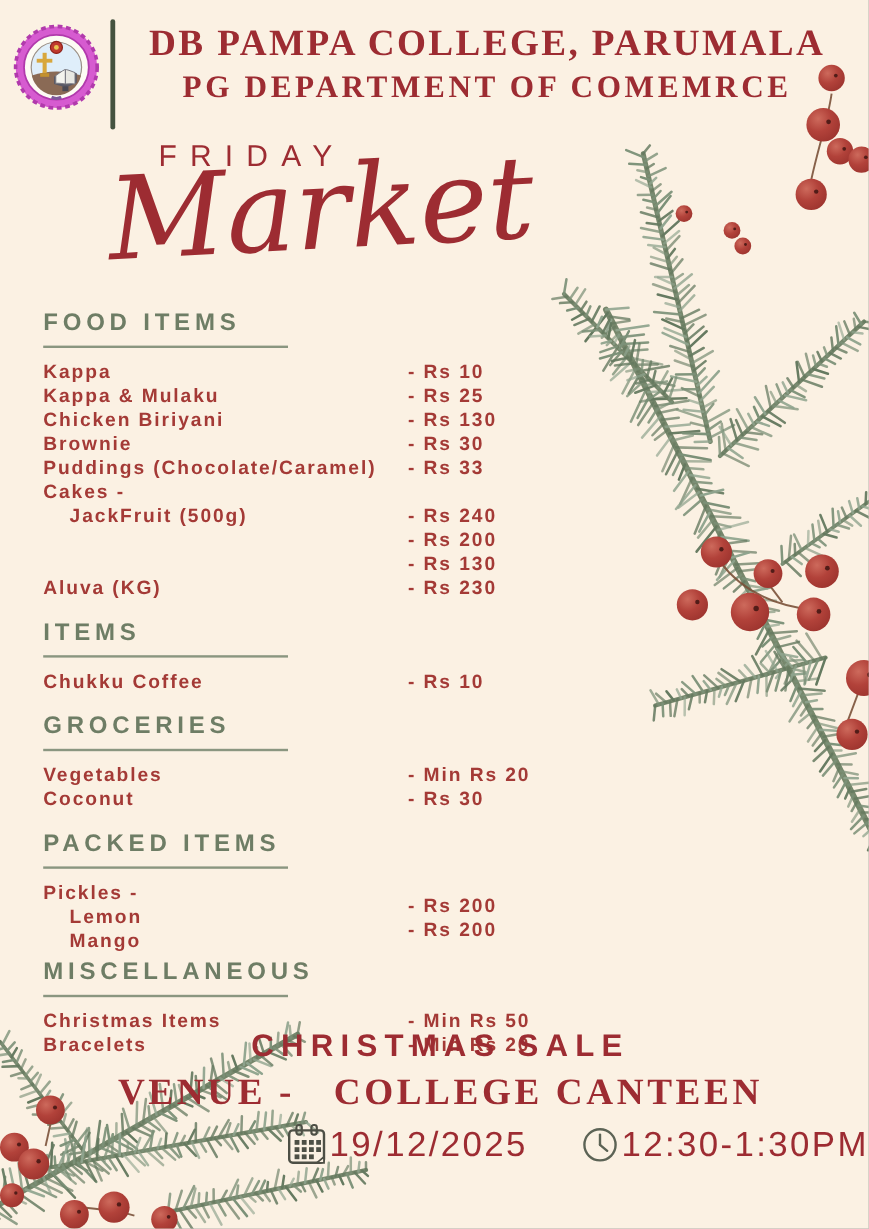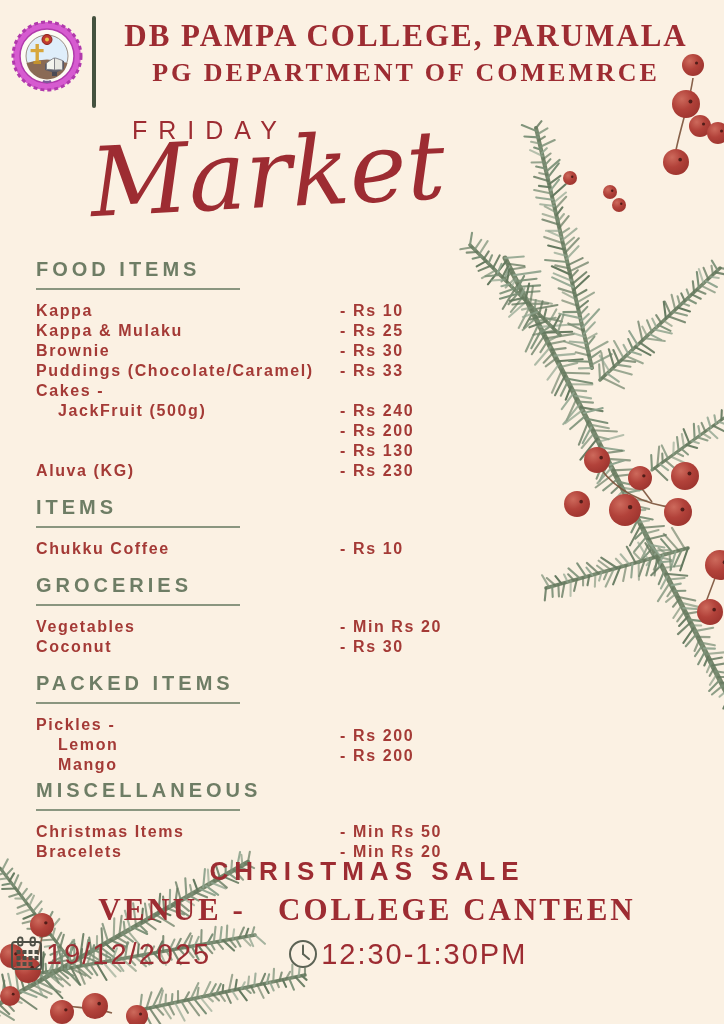--- a/index.html
+++ b/index.html
@@ -32,21 +32,21 @@
   .m-row{position:relative;height:20px;line-height:20px;font-size:16px;font-weight:700;letter-spacing:1.6px;color:var(--item-red);white-space:nowrap;}
   .m-row .m-label{display:inline-block;}
   .m-row.indent .m-label{padding-left:22px;}
   .m-price{position:absolute;left:304px;top:0;}
   .msec.s3 .indent .m-price{transform:translateY(-9px);}
 
   
   .ftr{position:absolute;top:856px;left:10px;right:0;z-index:2;text-align:center;}
   .sale{font-size:26px;font-weight:600;letter-spacing:6px;color:var(--red);}
   .venue{font-family:"Liberation Serif",serif;font-weight:700;font-size:31px;letter-spacing:3px;color:var(--red);margin-top:5px;white-space:pre;}
-  .dtrow{margin-top:8px;display:flex;justify-content:flex-start;align-items:center;gap:76px;}
+  .dtrow{margin-top:8px;display:flex;justify-content:flex-end;align-items:center;gap:44px;margin-left:32px;}
   .dt{display:flex;align-items:center;gap:2px;font-size:29px;font-weight:500;letter-spacing:2px;color:var(--red);}
   .ico{display:inline-flex;align-items:center;}
 </style>
 </head>
 <body>
 
 <div class="poster">
 
   <svg id="decor" width="724" height="1024" viewBox="0 0 724 1024">
     <defs>
@@ -807,20 +807,21 @@
   <div class="friday">FRIDAY</div>
   <div class="market">Market</div>
 
   <main class="menu">
     <section class="msec s0">
       <h2>FOOD ITEMS</h2>
       <div class="uline"></div>
       <div class="rows">
           <div class="m-row"><span class="m-label">Kappa</span><span class="m-price">- Rs 10</span></div>
           <div class="m-row"><span class="m-label">Kappa &amp; Mulaku</span><span class="m-price">- Rs 25</span></div>
+          <div class="m-row"><span class="m-label">Chicken Biriyani</span><span class="m-price">- Rs 130</span></div>
           <div class="m-row"><span class="m-label">Brownie</span><span class="m-price">- Rs 30</span></div>
           <div class="m-row"><span class="m-label">Puddings (Chocolate/Caramel)</span><span class="m-price">- Rs 33</span></div>
           <div class="m-row"><span class="m-label">Cakes -</span><span class="m-price"></span></div>
           <div class="m-row indent"><span class="m-label">JackFruit (500g)</span><span class="m-price">- Rs 240</span></div>
           <div class="m-row indent"><span class="m-price">- Rs 200</span></div>
           <div class="m-row indent"><span class="m-price">- Rs 130</span></div>
           <div class="m-row"><span class="m-label">Aluva (KG)</span><span class="m-price">- Rs 230</span></div>
         </div>
     </section>
     <section class="msec s1">

